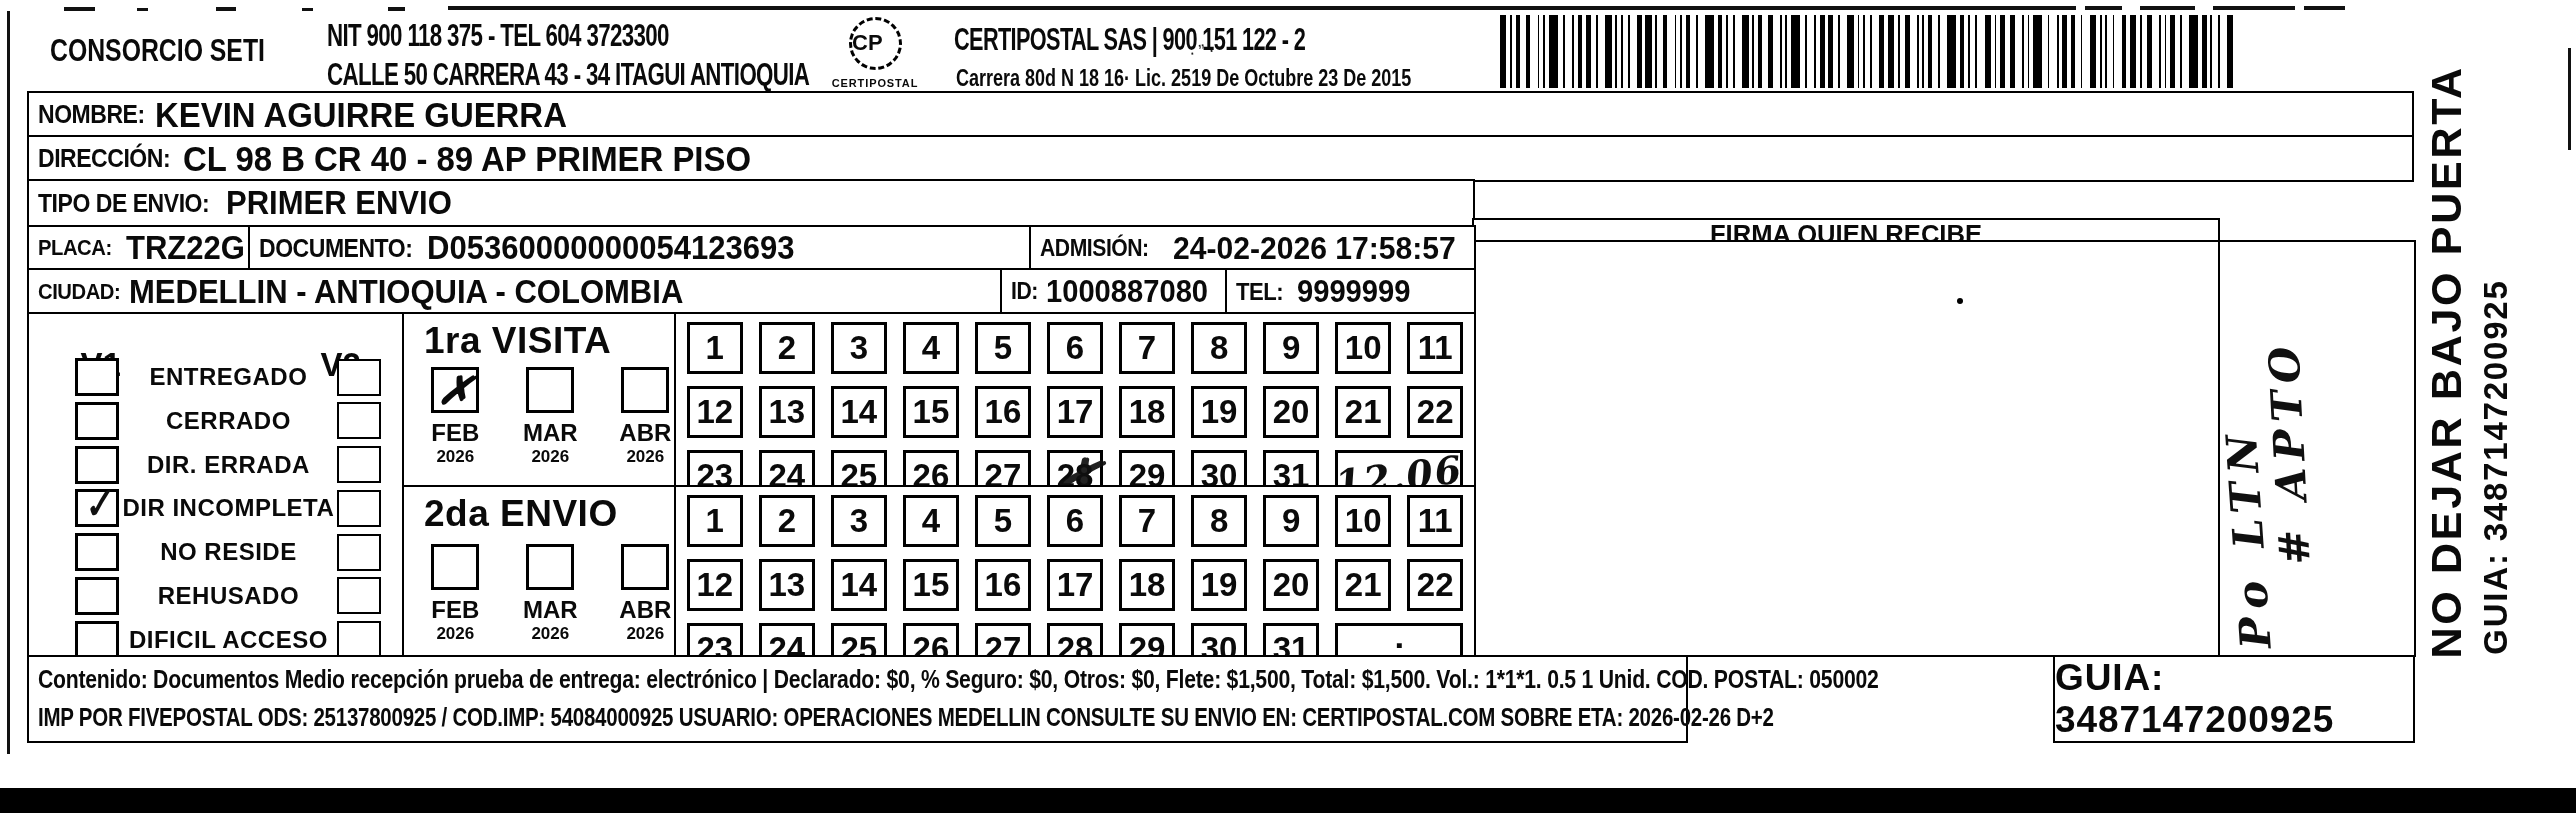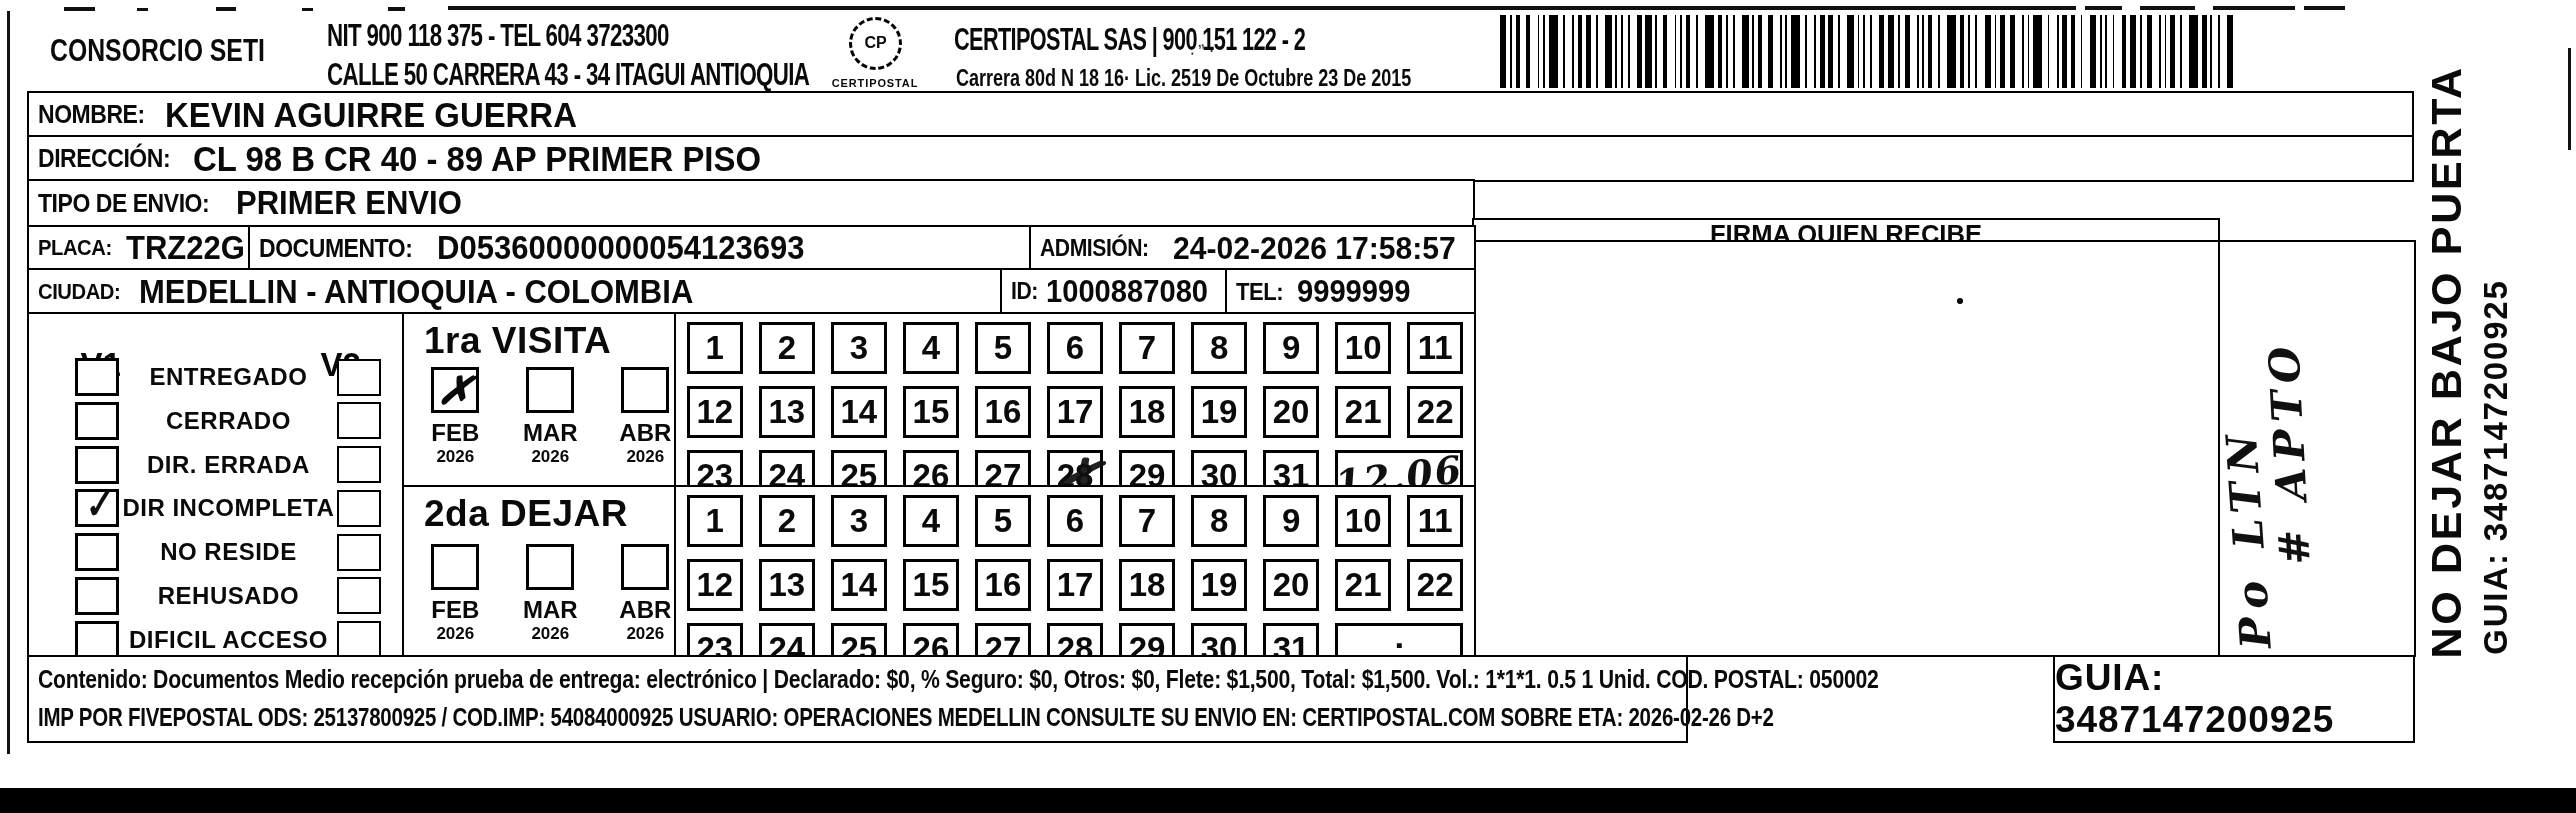--- a/index.html
+++ b/index.html
@@ -1,20 +1,20 @@
 <!DOCTYPE html>
 <html style="font-size:14.6px"><head>
 <meta charset="utf-8">
 <style>
   html,body{margin:0;padding:0;background:#e8e8e8;}
   .page{position:relative;width:2576px;height:814px;background:#ffffff;overflow:hidden;
         font-family:"Liberation Sans",sans-serif;color:#0a0a0a;}
   .abs{position:absolute;box-sizing:border-box;}
   .cell{position:absolute;box-sizing:border-box;border:2.7px solid #000;background:#fff;}
-  .kv{display:flex;align-items:center;gap:11px;padding:0 9.1px;white-space:nowrap;overflow:hidden;}
+  .kv{display:flex;align-items:center;gap:1px;padding:0 9.1px;white-space:nowrap;overflow:hidden;}
   .kv .lbl{font-weight:700;font-size:25px;letter-spacing:-0.5px;transform:scaleX(.92);transform-origin:left center;}
   .kv .val{font-weight:700;font-size:35px;letter-spacing:0px;transform:scaleX(.94);transform-origin:left center;}
   .hdrtxt{font-weight:700;white-space:nowrap;transform-origin:left top;}
   .colhead{display:flex;align-items:flex-start;justify-content:center;font-weight:700;font-size:25.6px;letter-spacing:0;margin-top:39px;}
   .box{border:3.7px solid #000;background:#fff;box-sizing:border-box;display:flex;align-items:center;justify-content:center;position:relative;}
   .hand{font-family:"DejaVu Serif",serif;font-style:italic;font-weight:700;color:#101010;}
   
   .vhead{position:absolute;font-size:33px;font-weight:800;margin-top:28px;}
   .statusrows{position:absolute;left:0;right:0;top:42px;display:flex;flex-direction:column;gap:1.8px;}
   .statusrow{height:42px;display:flex;align-items:center;}
@@ -47,21 +47,21 @@
   
   .sideblock{position:absolute;left:2188px;top:288px;width:604px;height:137px;transform:rotate(-90deg);}
   .side1{font-size:43px;font-weight:800;letter-spacing:2.7px;white-space:nowrap;}
   .side2{font-size:33px;font-weight:700;letter-spacing:1.8px;white-space:nowrap;margin-top:5.5px;padding-left:3.7px;}
   
   .obshand{position:absolute;left:2090px;top:384px;width:393px;height:137px;transform:rotate(-90deg);}
   .obshand .l1{font-size:42px;letter-spacing:9.1px;transform:rotate(-4deg);}
   .obshand .l2{font-size:42px;letter-spacing:7.3px;padding-left:84px;transform:rotate(-3deg);margin-top:-1.8px;}
   
   .logo-circle{width:53px;height:53px;border:3.7px dashed #000;border-radius:50%;
-               display:flex;align-items:center;justify-content:center;font-weight:800;font-size:16px;}
+               display:flex;align-items:center;justify-content:flex-start;font-weight:800;font-size:22px;}
   .logoword{width:108px;text-align:center;font-size:11px;font-weight:800;letter-spacing:0.9px;}
   .logodots{width:110px;border-top:2.7px dotted #000;}
   .barcode{display:flex;align-items:stretch;overflow:hidden;}
   .barcode i{display:block;background:#000;height:100%;flex:none;}
   .blackbar{background:#000;}
   .artifact{background:#111;}
   .inkdot{width:6.4px;height:6.4px;border-radius:50%;background:#000;}
 </style>
 </head>
 <body>
@@ -328,21 +328,21 @@
         <div class="day">29</div>
         <div class="day">30</div>
         <div class="day">31</div>
         <div class="day wide">
           <span class="hand timenote">12.06</span>
         </div>
       </div>
   </div>
 
   <div class="cell" style="left:402px;top:485px;width:274px;height:173px;">
-    <div class="vtitle">2da DEJAR</div>
+    <div class="vtitle">2da ENVIO</div>
     <div class="months" style="top:57px;" id="visit2-months">
         <div class="month">
           <div class="box mbox"></div>
           <div class="mname">FEB</div>
           <div class="myear">2026</div>
         </div>
         <div class="month">
           <div class="box mbox"></div>
           <div class="mname">MAR</div>
           <div class="myear">2026</div>

